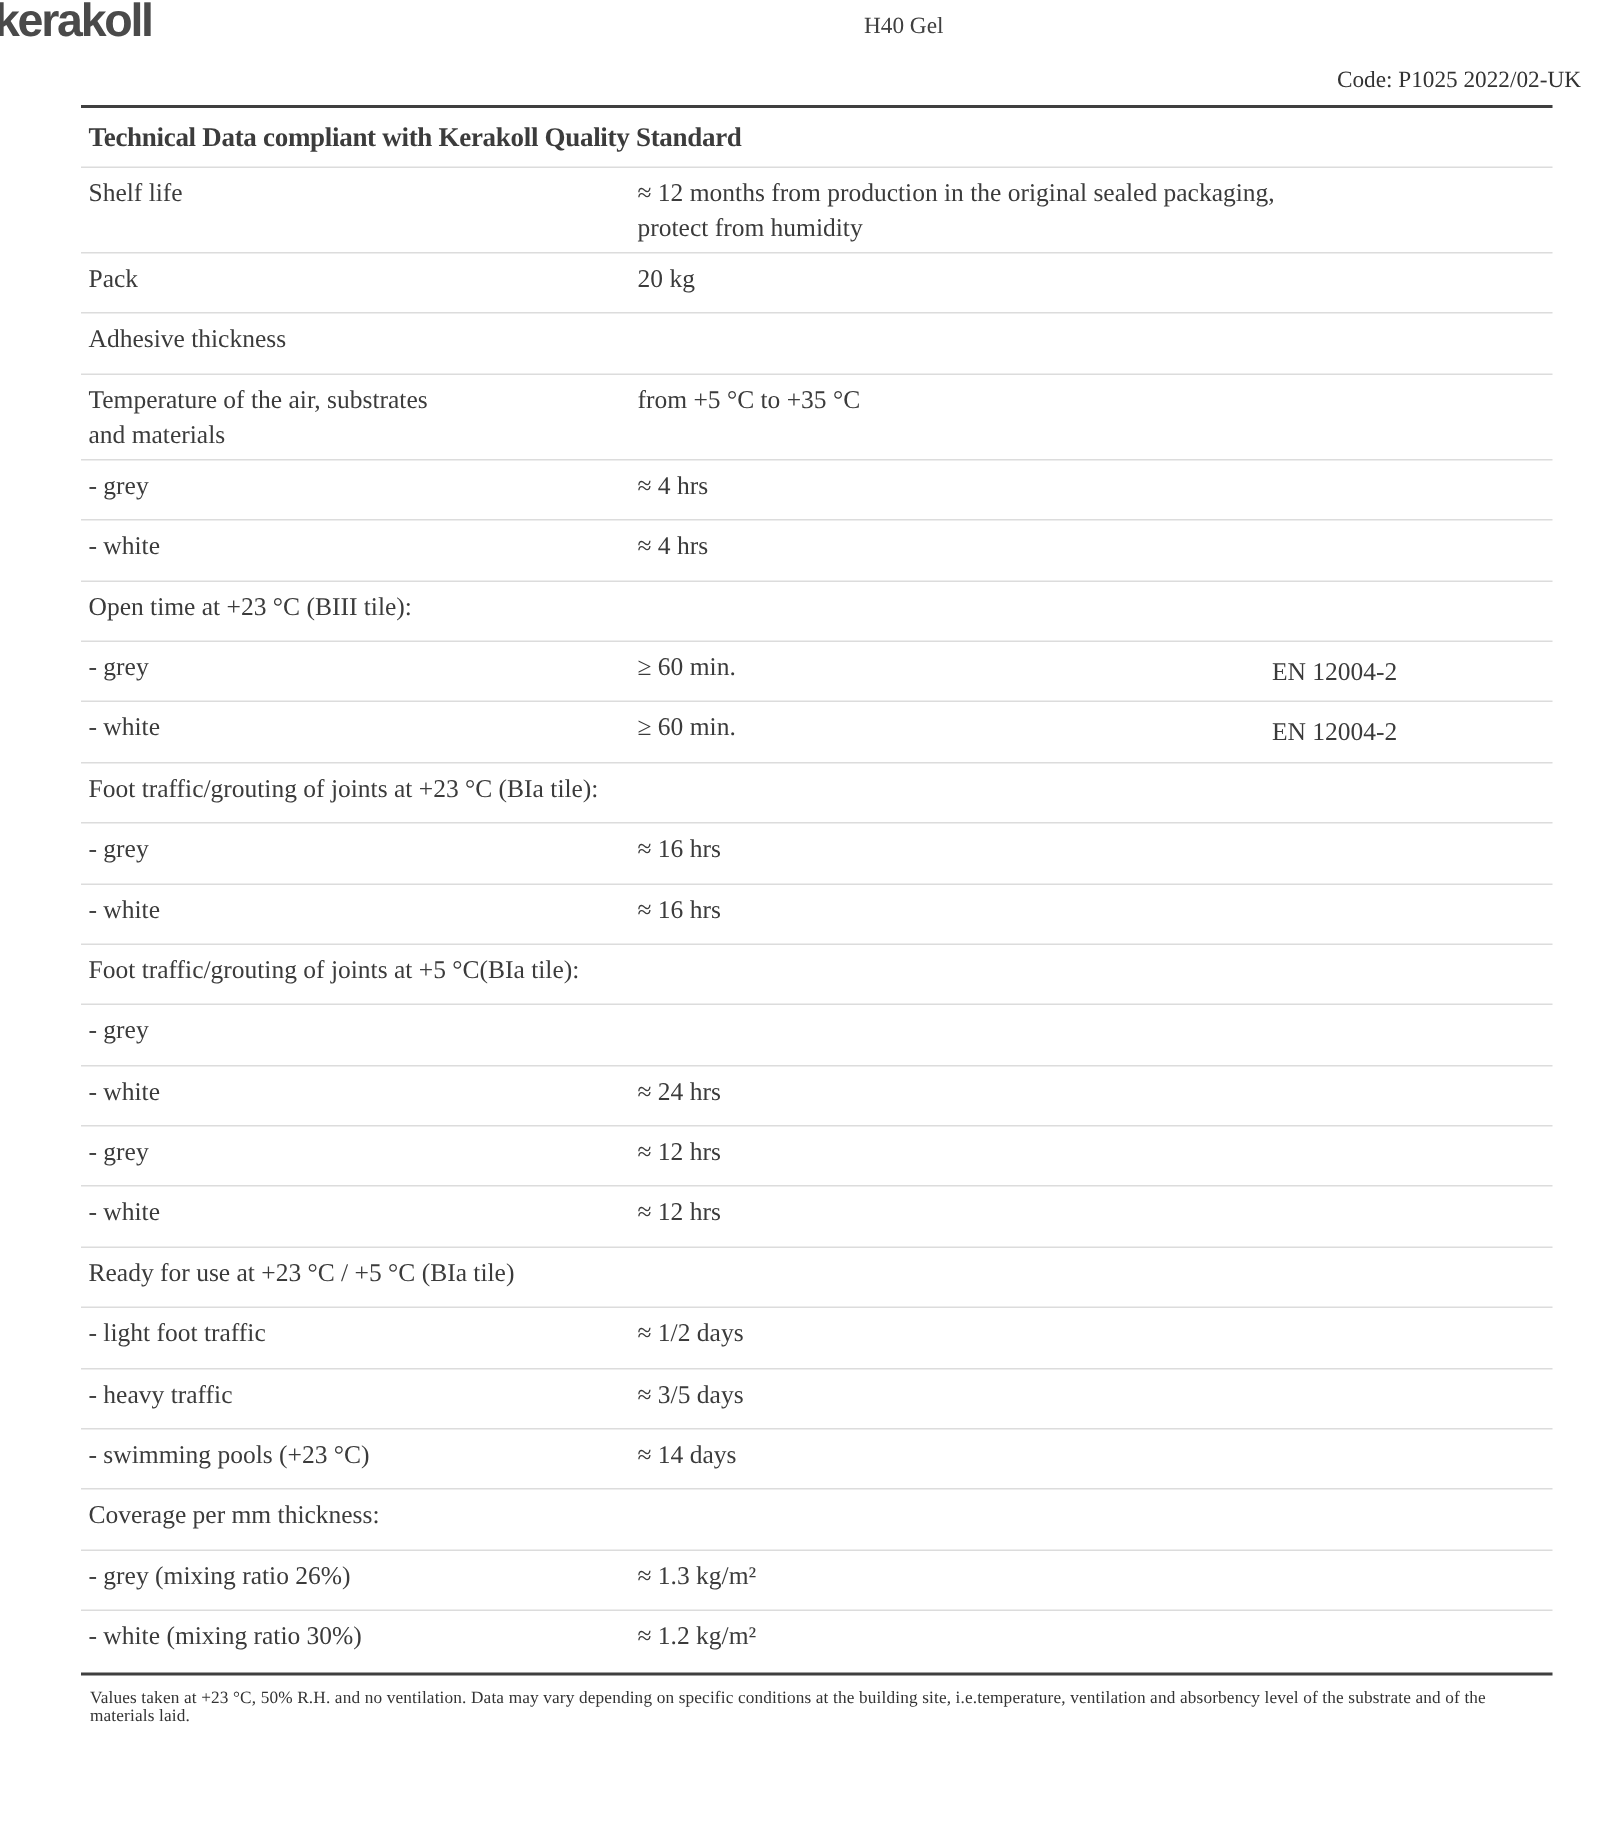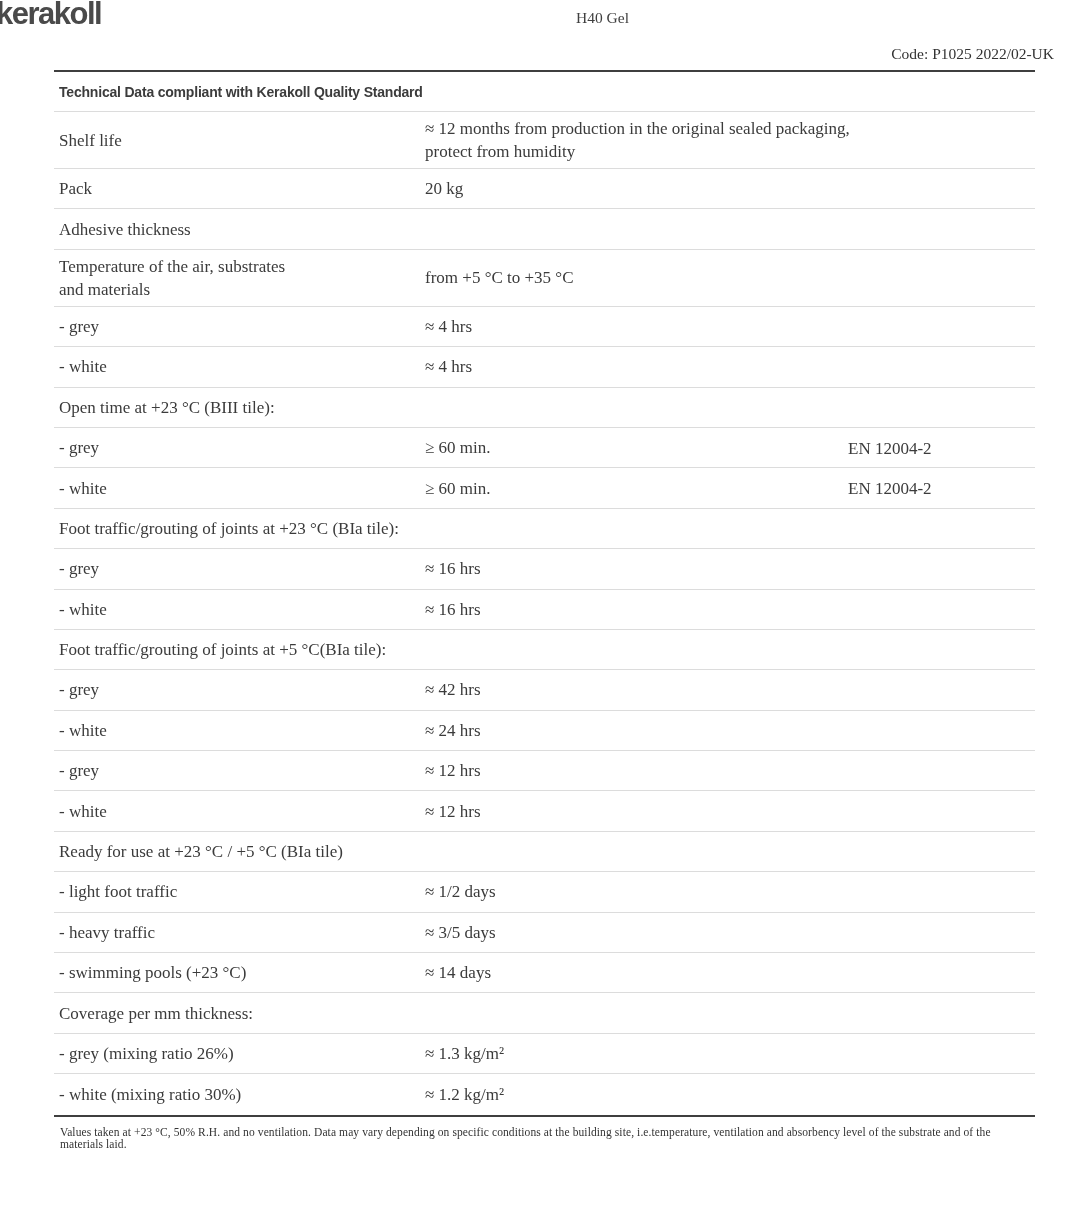--- a/index.html
+++ b/index.html
@@ -50,33 +50,32 @@
     border-top: 2px solid #3f3f3f;
     border-bottom: 2px solid #3f3f3f;
   }
   .table-title-row {
     box-sizing: border-box;
     min-height: 40px;
     display: flex;
     align-items: center;
     padding-left: 5px;
     border-bottom: 1px solid #dcdcdc;
-    font-family: Liberation Sans, sans-serif;
+    font-family: Liberation Serif, serif;
     font-weight: bold;
-    font-size: 14px;
+    font-size: 18px;
     letter-spacing: -0.2px;
     color: #3c3c3c;
     text-align: center;
   }
   .row {
     position: relative;
     box-sizing: border-box;
     min-height: 40.4px;
     display: flex;
-    align-items: center;
     padding: 5px 0 5px 5px;
     border-bottom: 1px solid #dcdcdc;
     font-size: 17px;
     line-height: 23px;
   }
   .row:last-child { border-bottom: none; }
   .cell-label {
     flex: 0 0 366px;
     white-space: pre-line;
     padding-right: 10px;
@@ -193,21 +192,20 @@
   </div>
 
   <div class="row section">
     <div class="cell-label">Foot traffic/grouting of joints at +5 °C(BIa tile):</div>
     <div class="cell-value"></div>
 
   </div>
 
   <div class="row">
     <div class="cell-label">- grey</div>
-    <div class="cell-value">≈ 42 hrs</div>
 
   </div>
 
   <div class="row">
     <div class="cell-label">- white</div>
     <div class="cell-value">≈ 24 hrs</div>
 
   </div>
 
 

